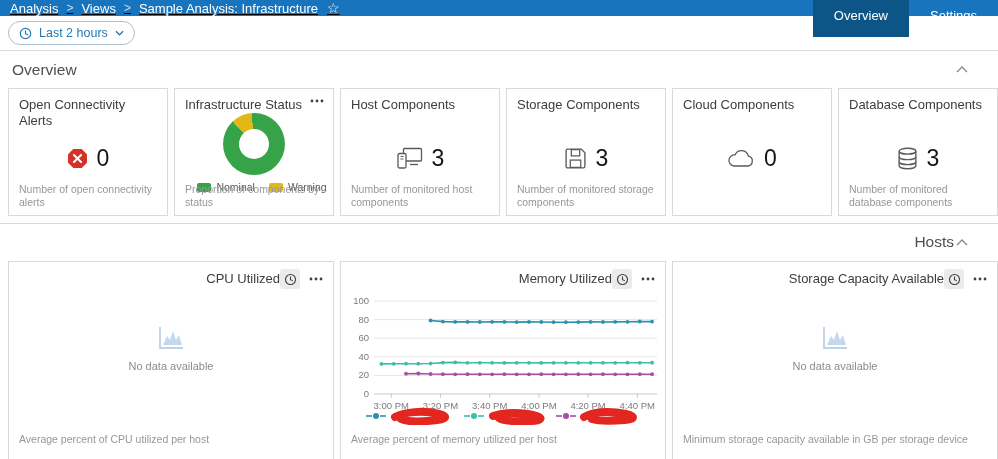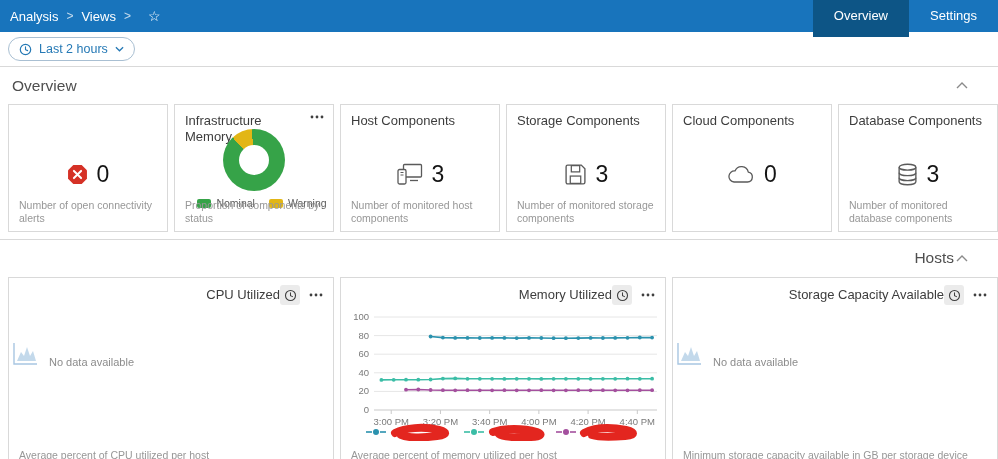--- a/index.html
+++ b/index.html
@@ -1,21 +1,21 @@
 <!DOCTYPE html>
 <html><head>
 <meta charset="utf-8">
 <style>
   * { margin:0; padding:0; box-sizing:border-box; }
   html,body { width:998px; height:459px; overflow:hidden; background:#fff;
     font-family:"Liberation Sans", sans-serif; }
   .app { position:relative; width:998px; height:459px; }
 
   
-  .topbar { position:relative; height:32px; background:#1874bc; display:flex; align-items:center; }
+  .topbar { position:relative; height:16px; background:#1874bc; display:flex; align-items:center;text-decoration:underline; }
   .breadcrumb { display:flex; align-items:center; padding-left:10px; color:#fff; font-size:13px; }
   .crumb { cursor:pointer; }
   .crumb-sep { margin:0 8px; color:rgba(255,255,255,.75); font-size:12px; }
   .fav-star { margin-left:9px; font-size:14px; color:#fff; cursor:pointer; }
   .tabs { position:absolute; right:0; top:0; height:37px; display:flex; }
   .tab { height:37px; line-height:32px; padding:0 21px; color:#fff; font-size:13px; cursor:pointer; }
   .tab.active { background:#0d5586; }
 
   
   .toolbar { height:35px; border-bottom:1px solid #d9d9d9; display:flex; align-items:center; padding:0 12px 0 8px; }
@@ -53,40 +53,41 @@
   .dl-item { display:flex; align-items:center; gap:5px; font-size:10.5px; color:#5a5a5a; }
   .swatch { width:14px; height:9px; border-radius:2px; display:inline-block; }
 
   
   .charts-row { display:flex; gap:6px; padding-left:8px; margin-top:1px; }
   .chart-card { position:relative; flex:0 0 326px; height:200px; border:1px solid #d9d9d9; background:#fff; }
   .chart-head { display:flex; align-items:center; justify-content:flex-end; padding:7px 9px 0 10px; }
   .chart-head-right { display:flex; align-items:center; gap:8px; }
   .icon-btn { width:20px; height:20px; border:none; border-radius:3px; background:#ebebeb; cursor:pointer;
     display:flex; align-items:center; justify-content:center; }
-  .empty-state { position:absolute; left:0; right:0; top:62px; display:flex; flex-direction:row;
-    align-items:flex-end; gap:8px; }
+  .empty-state { position:absolute; left:0; right:0; top:62px; display:flex; flex-direction:column;
+    align-items:center; gap:8px; }
   .empty-text { font-size:11px; color:#8c8c8c; }
   .chart-svg { display:block; margin-top:2px; }
   .tick { font:9.5px "Liberation Sans", sans-serif; fill:#7a7a7a; }
   .chart-legend { position:absolute; left:0; right:0; top:145px; display:flex; justify-content:center;
     align-items:center; gap:10px; }
   .cl-item { display:flex; align-items:center; gap:2px; cursor:pointer; }
 </style>
 </head>
 <body>
 
 <div class="app">
 
   <header class="topbar">
     <nav class="breadcrumb">
       <span class="crumb">Analysis</span>
       <span class="crumb-sep">&gt;</span>
       <span class="crumb">Views</span>
       <span class="crumb-sep">&gt;</span>
+      <span>Sample Analysis: Infrastructure</span>
       <span class="fav-star">☆</span>
     </nav>
     <div class="tabs">
       <div class="tab active">Overview</div>
       <div class="tab">Settings</div>
     </div>
   </header>
 
   <div class="toolbar">
     <button class="time-range">
@@ -110,35 +111,38 @@
     <button class="collapse-btn">
       <svg width="12" height="7" viewBox="0 0 12 7">
           <path d="M1 6l5-5 5 5" fill="none" stroke="#8a8a8a" stroke-width="1.4"></path>
         </svg>
     </button>
   </div>
 
   <div class="kpi-row">
 
     <div class="kpi-card">
+      <div class="card-title-row">
+          <span class="card-title">Open Connectivity Alerts</span>
+        </div>
       <div class="kpi-center">
         <span style="line-height:0">
           <svg width="21" height="21" viewBox="0 0 20 20">
               <polygon points="6,1 14,1 19,6 19,14 14,19 6,19 1,14 1,6" fill="#d53126"></polygon>
               <path d="M6.6 6.6l6.8 6.8M13.4 6.6l-6.8 6.8" stroke="#fff" stroke-width="1.9" stroke-linecap="round"></path>
             </svg>
         </span>
         <span class="kpi-value">0</span>
       </div>
       <div class="card-footer">Number of open connectivity alerts</div>
     </div>
 
     <div class="kpi-card">
       <div class="card-title-row">
-        <span class="card-title">Infrastructure Memory</span>
+        <span class="card-title">Infrastructure Status</span>
         <button class="menu-dots">
           <svg width="14" height="4" viewBox="0 0 14 4">
               <circle cx="2" cy="2" r="1.4" fill="#3f3f3f"></circle>
               <circle cx="7" cy="2" r="1.4" fill="#3f3f3f"></circle>
               <circle cx="12" cy="2" r="1.4" fill="#3f3f3f"></circle>
             </svg>
         </button>
       </div>
       <div class="donut-wrap">
           <div class="donut" id="status-donut" style="background: conic-gradient(from 316.4deg, rgb(226, 182, 22) 0deg, rgb(226, 182, 22) 39.6deg, rgb(54, 163, 72) 39.6deg, rgb(54, 163, 72) 360deg);"></div>

